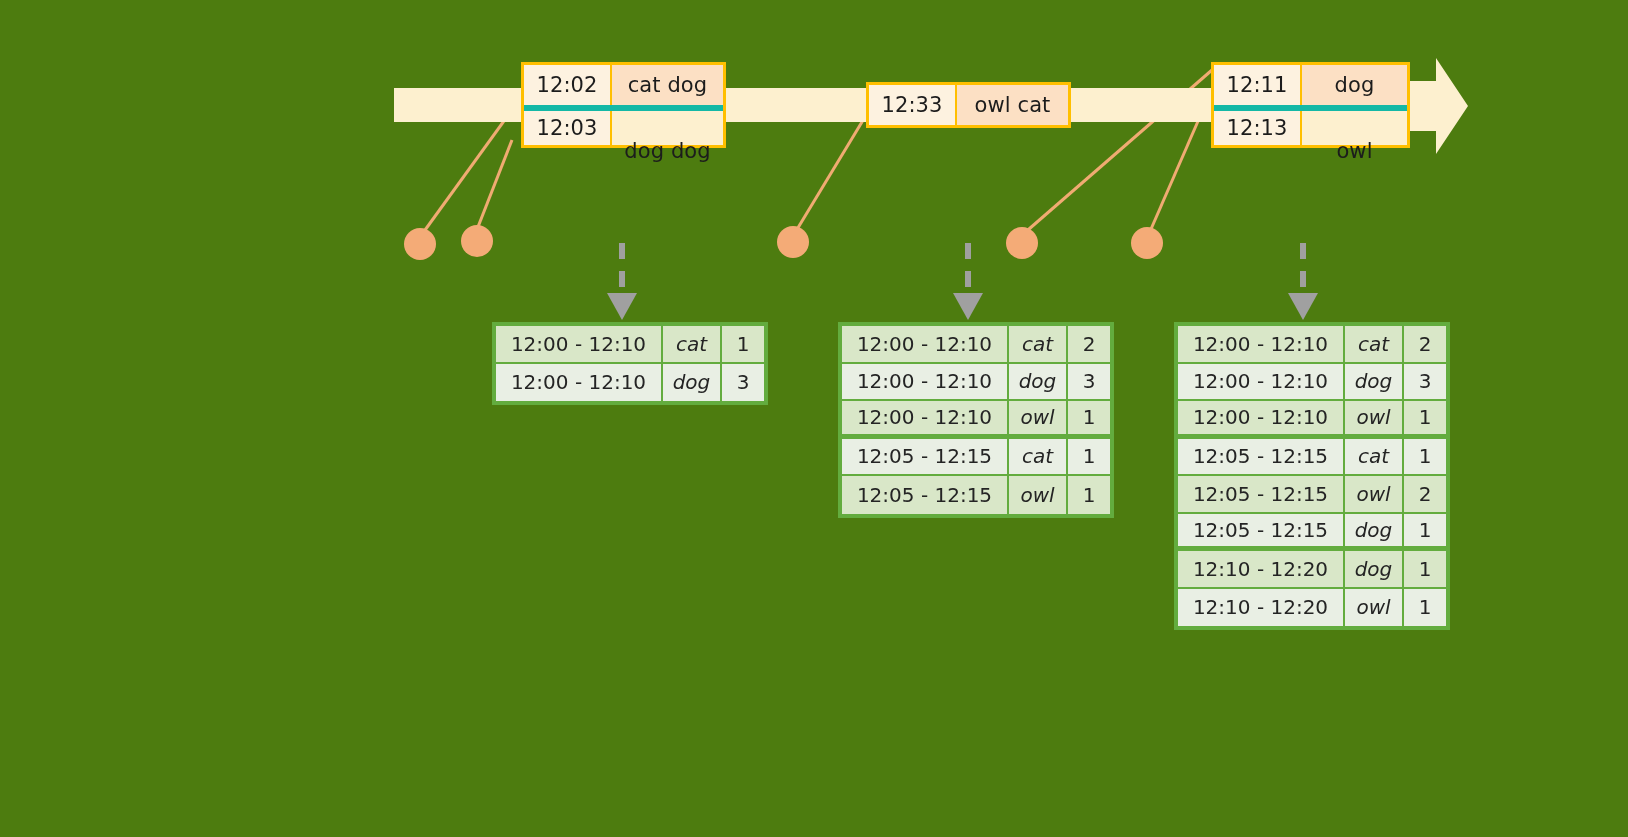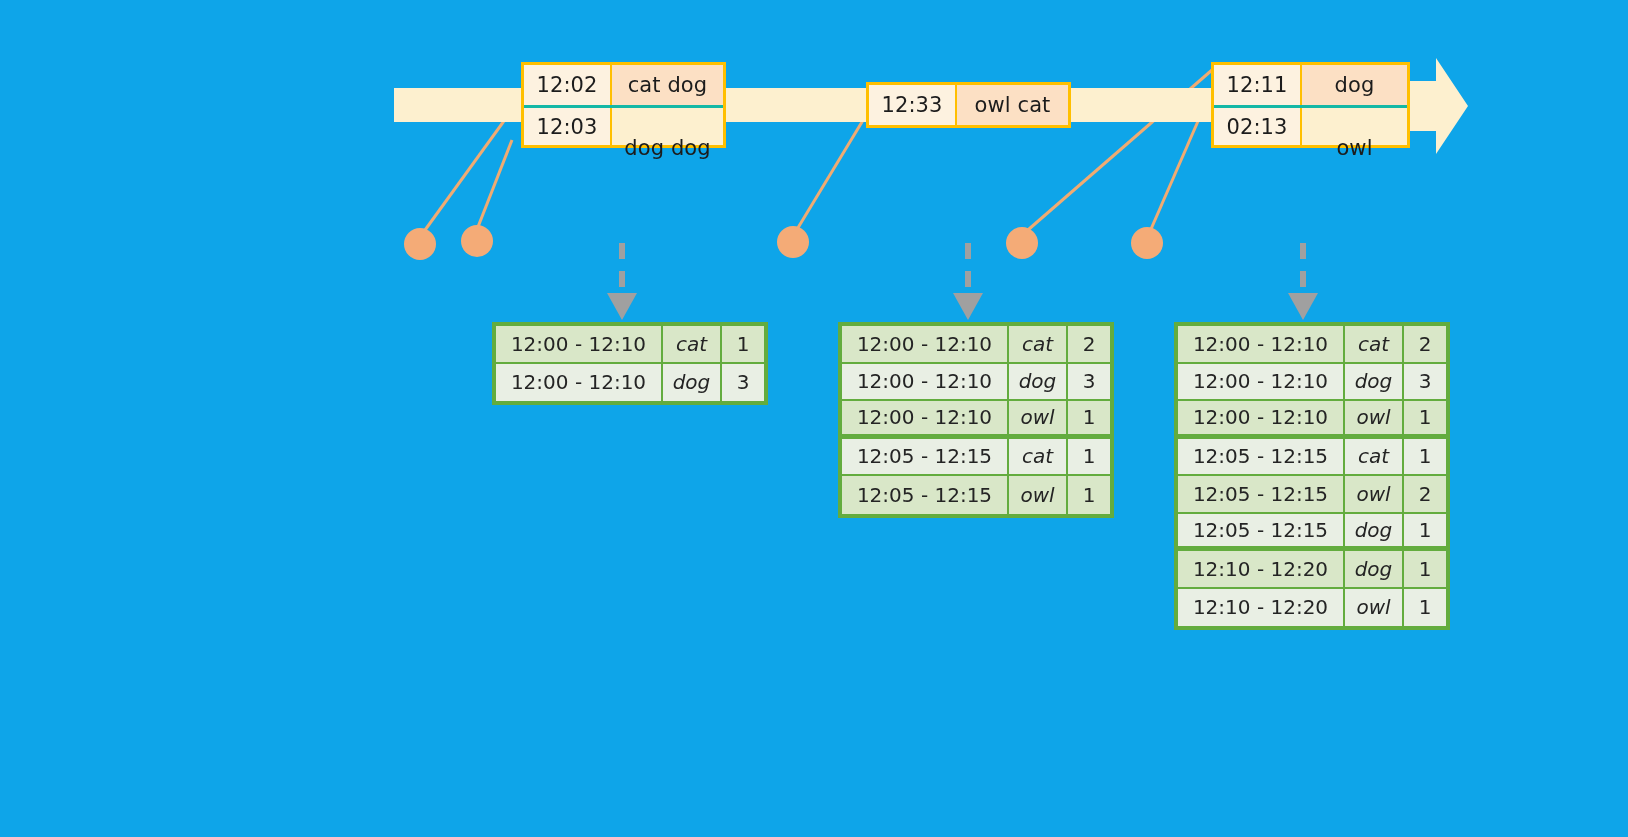--- a/index.html
+++ b/index.html
@@ -5,21 +5,21 @@
   * { box-sizing: border-box; }
   html, body {
     margin: 0; padding: 0;
     background: #000000;
     font-family: "DejaVu Sans", sans-serif;
   }
   #stage {
     position: relative;
     width: 1628px;
     height: 837px;
-    background: #0ea5e9;
+    background: #4d7c0f;
     overflow: hidden;
   }
   #wires {
     position: absolute;
     left: 0; top: 0;
     width: 1628px; height: 837px;
     pointer-events: none;
   }
 
   
@@ -37,21 +37,21 @@
     border: 3px solid #ffbf00;
     display: flex;
     flex-direction: column;
     background: #fdf0cf;
   }
   .event-row {
     display: flex;
     flex-direction: row;
     height: 40px;
   }
-  .event-row + .event-row { border-top: 3px solid #14b8a6; }
+  .event-row + .event-row { border-top: 6px solid #14b8a6; }
   .event-time, .event-words {
     display: flex;
     align-items: center;
     justify-content: center;
     font-size: 21px;
     color: #1c1c1c;
     letter-spacing: .1px;
     white-space: nowrap;
   }
   .event-time {
@@ -152,21 +152,21 @@
       <div class="event-words">owl cat</div>
     </div>
   </div>
 
   <div class="event-box" style="left:1211px; top:62px; width:199px; height:86px;">
     <div class="event-row ev-shade-a">
       <div class="event-time">12:11</div>
       <div class="event-words">dog</div>
     </div>
     <div class="event-row ev-shade-b">
-      <div class="event-time">02:13</div>
+      <div class="event-time">12:13</div>
       <div class="event-words">owl</div>
     </div>
   </div>
 
   <div class="res-table" id="tbl-0" style="left:492px; top:322px;">
       <div class="res-row shade-a">
         <div class="res-cell c-window">12:00 - 12:10</div>
         <div class="res-cell c-key">cat</div>
         <div class="res-cell c-count">1</div>
       </div>

